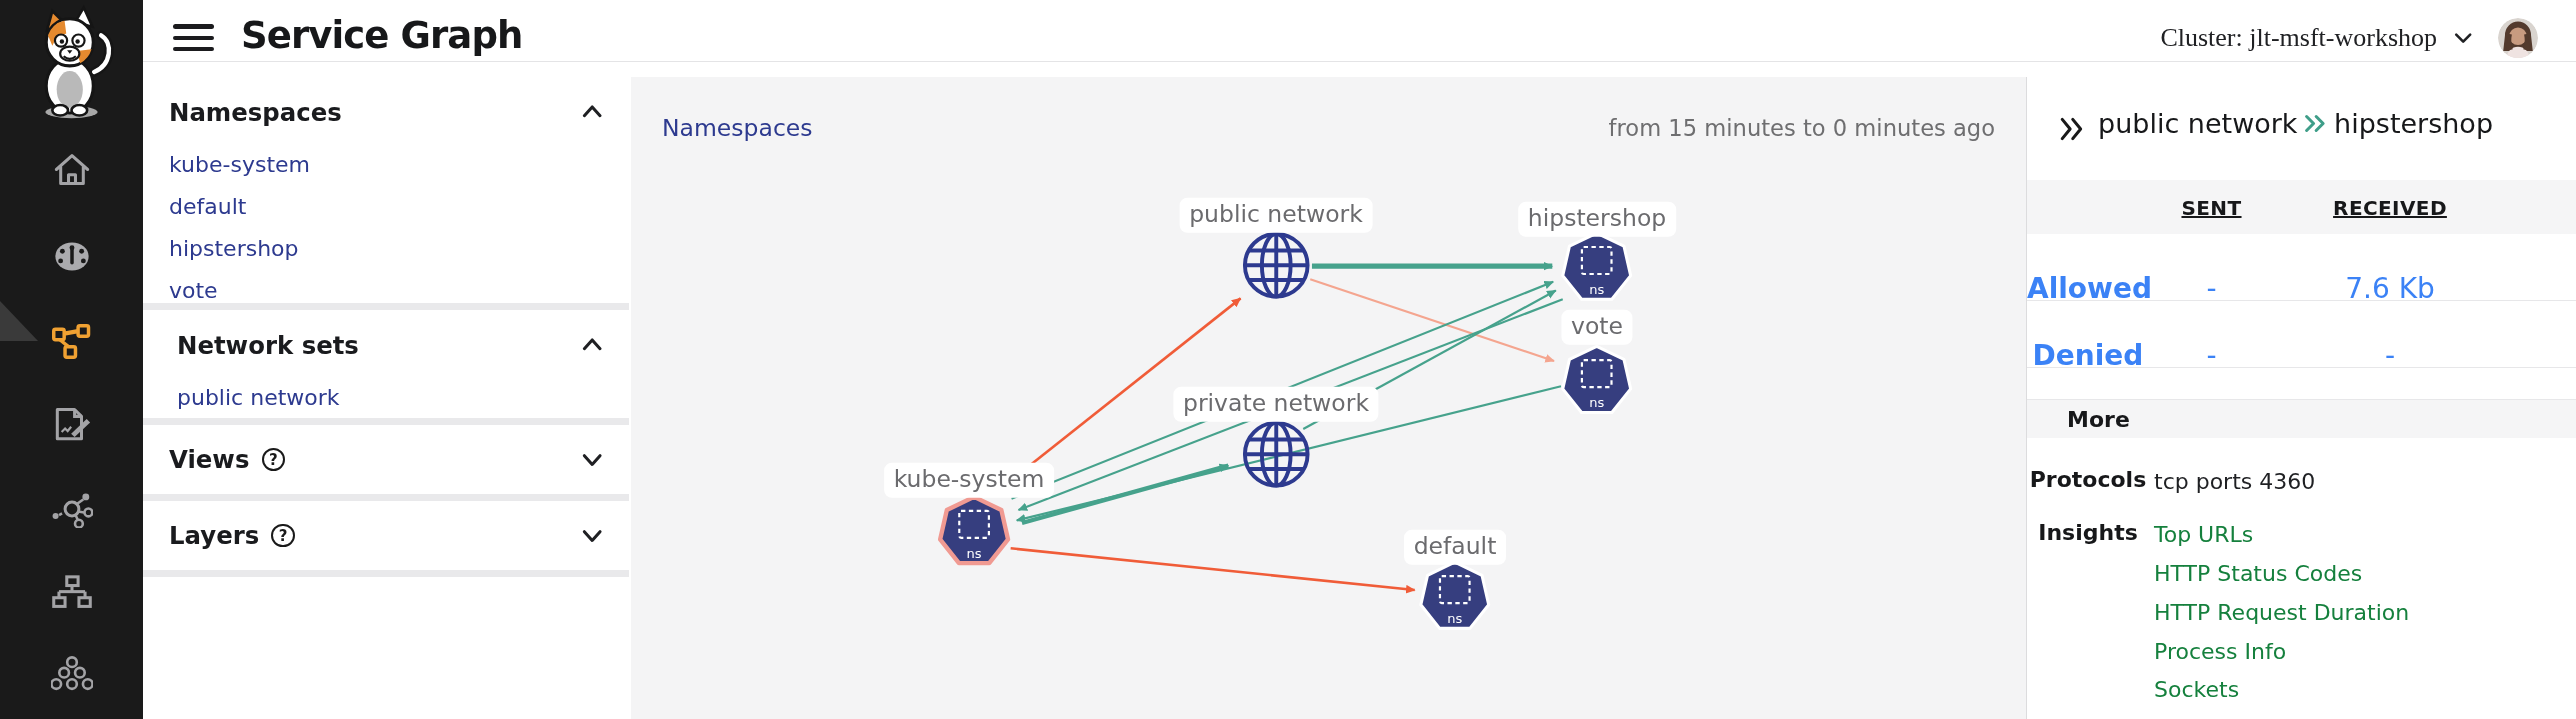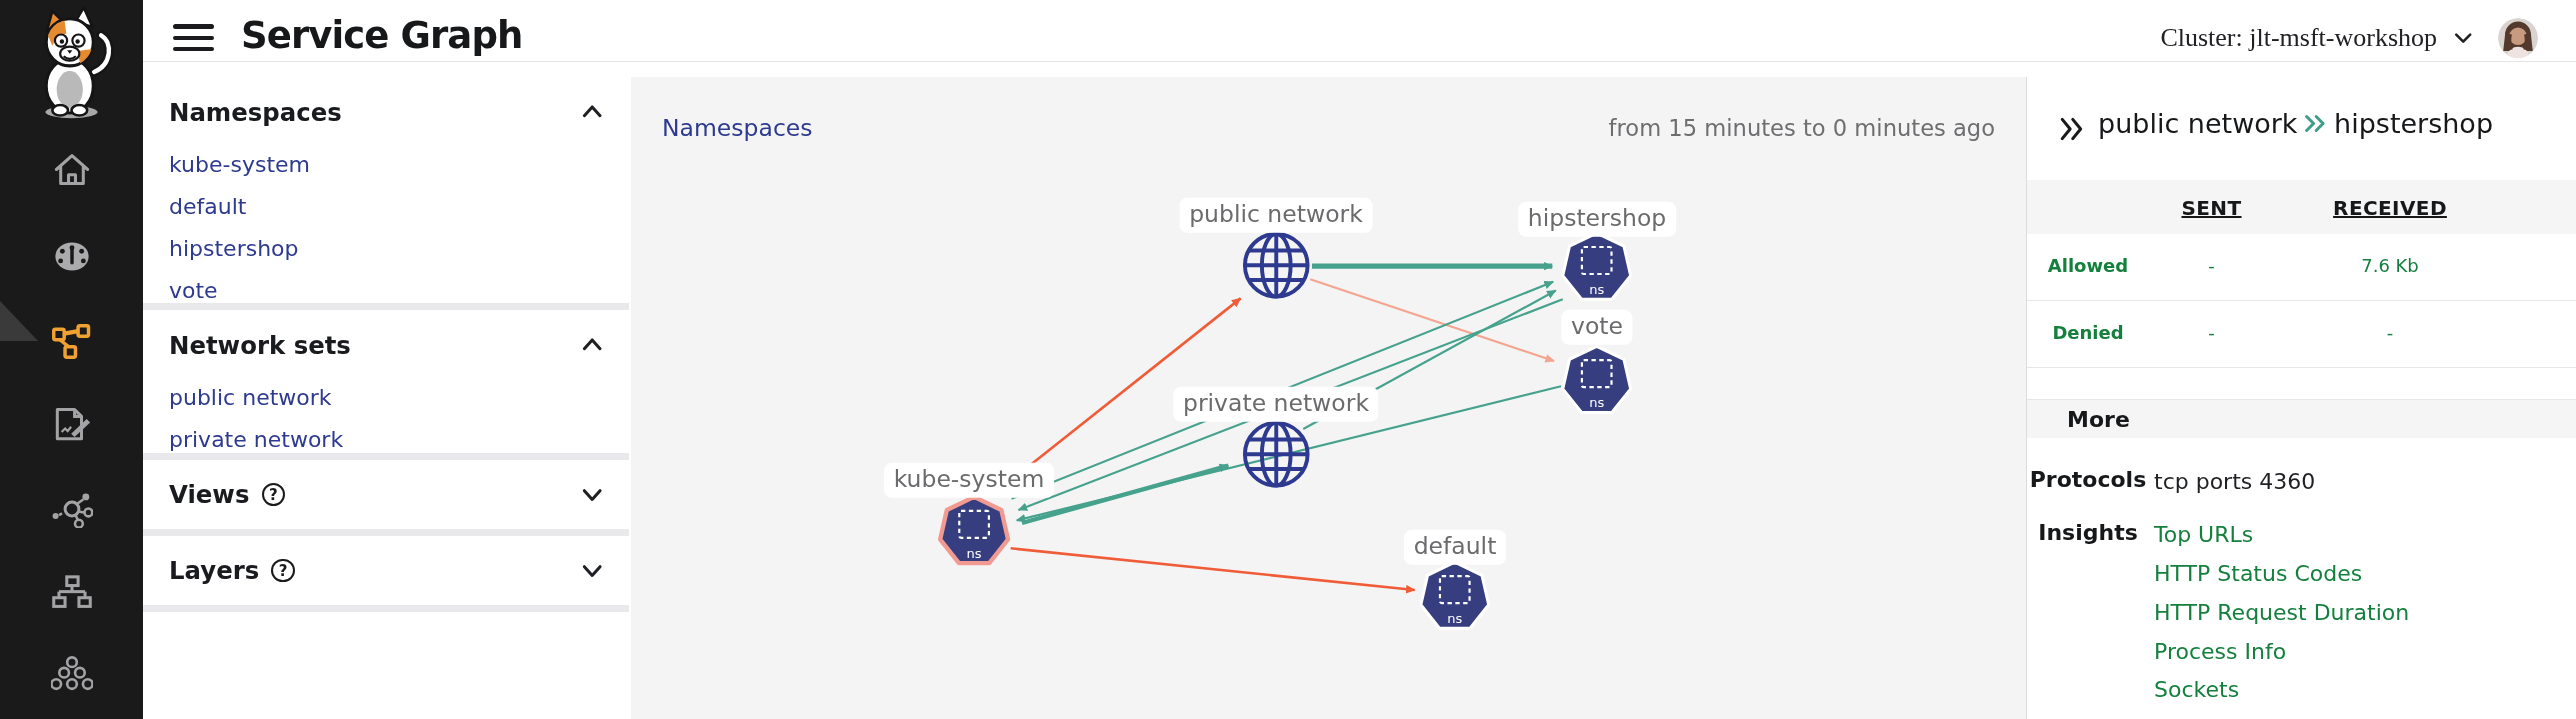--- a/index.html
+++ b/index.html
@@ -44,21 +44,21 @@
   .sec-items a:first-child { margin-top:12.2px; }
   .row-section { height:69px; display:flex; align-items:center; padding:0 24.4px 0 26px; cursor:pointer;gap:17px; }
   .row-section .sec-title { display:flex; align-items:center; }
   .help-icon { width:23.5px; height:23.5px; border:2.2px solid #1a1a1a; border-radius:50%;
                display:inline-flex; align-items:center; justify-content:center;
                font-size:15px; font-weight:700; color:#1a1a1a; margin-left:12.2px; }
   .help-icon::before { content:"?"; }
   .row-section svg { margin-left:auto; }
   .filler { flex:1; margin-bottom:0; }
   .sec-namespaces { height:226px; }
-  .sec-networksets { height:143px; }
+  .sec-networksets { height:108px;padding-left:8px; }
 
   
   .graph { position:absolute; left:631px; top:77px; width:1395px; height:643px; background:#f4f4f5; overflow:hidden; }
   .graph-view-label { position:absolute; left:31px; top:37px; font-size:23.5px; font-weight:500; color:#2d3a8f; }
   .time-range { position:absolute; right:31px; top:38px; font-size:22.6px; color:#6e6e70; }
   #graph-svg { position:absolute; left:0; top:0; width:1395px; height:643px; }
   #graph-labels { position:absolute; left:0; top:0; width:100%; height:100%; pointer-events:none; }
   .node-label { position:absolute; transform:translate(-50%,-50%); background:#fff; color:#6b6b6e;
                 font-size:23.5px; line-height:1.25; padding:1.7px 9.6px 3.5px; border-radius:7.8px; white-space:nowrap;
                 pointer-events:auto; cursor:pointer; }
@@ -69,21 +69,21 @@
   .d-collapse { position:absolute; left:30px; top:38px; cursor:pointer; }
   .d-title { position:absolute; left:71px; top:31px; display:flex; align-items:center; gap:7px;
              font-size:27px; color:#17181a; }
   .d-sep { color:#3f9e89; display:flex; align-items:center; }
   .thead { position:absolute; left:0; top:103px; width:100%; height:54px; background:#f5f5f6; }
   .col-label { position:absolute; left:0; width:122px; text-align:center; }
   .col-sent  { position:absolute; left:122px; width:125px; text-align:center; }
   .col-recv  { position:absolute; left:247px; width:232px; text-align:center; }
   .thead span { top:15.7px; font-size:20px; font-weight:700; color:#17181a; letter-spacing:0.4px;text-decoration:underline; }
   .trow { position:absolute; left:0; width:100%; height:67px; border-bottom:1.7px solid #e7e7e9; }
-  .trow span { top:21px; font-size:18px; color:#15803d; }
+  .trow span { top:38px; font-size:28px; color:#3b82f6; }
   .trow .col-label { font-weight:700; }
   .trow1 { top:157px; } .trow2 { top:224px; }
   .more-bar { position:absolute; left:0; top:322px; width:100%; height:39px; background:#f5f5f6;
               border-top:1.7px solid #e7e7e9; }
   .more-bar span { position:absolute; left:0; top:7px; width:143px; text-align:center;
                    font-size:22px; font-weight:700; color:#17181a; }
   .kv-label { position:absolute; left:0; width:122px; text-align:center; font-size:22px; font-weight:700; color:#17181a; }
   .kv-value { position:absolute; left:127px; font-size:22px; color:#1f2023; line-height:29px; }
   .insight-item { position:absolute; left:127px; font-size:22px; color:#15803d; line-height:29px; }
 </style>

